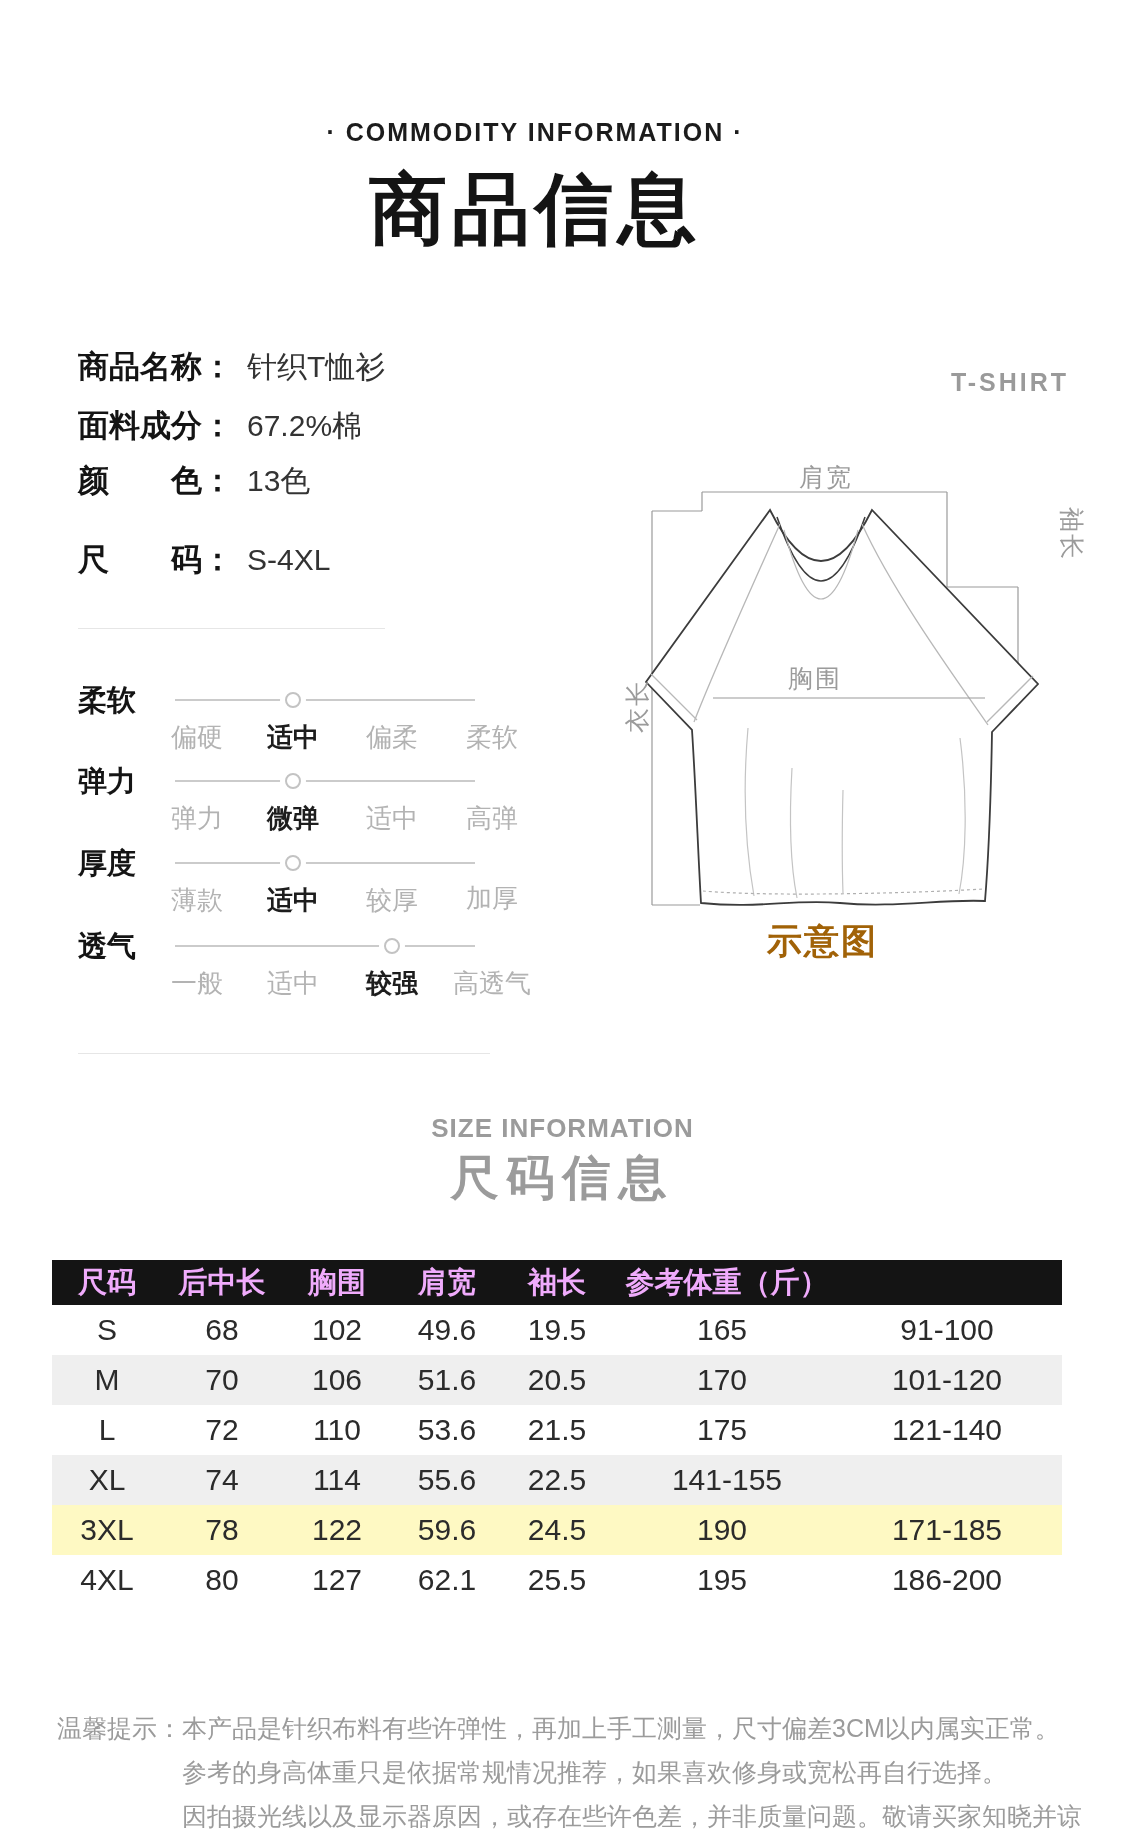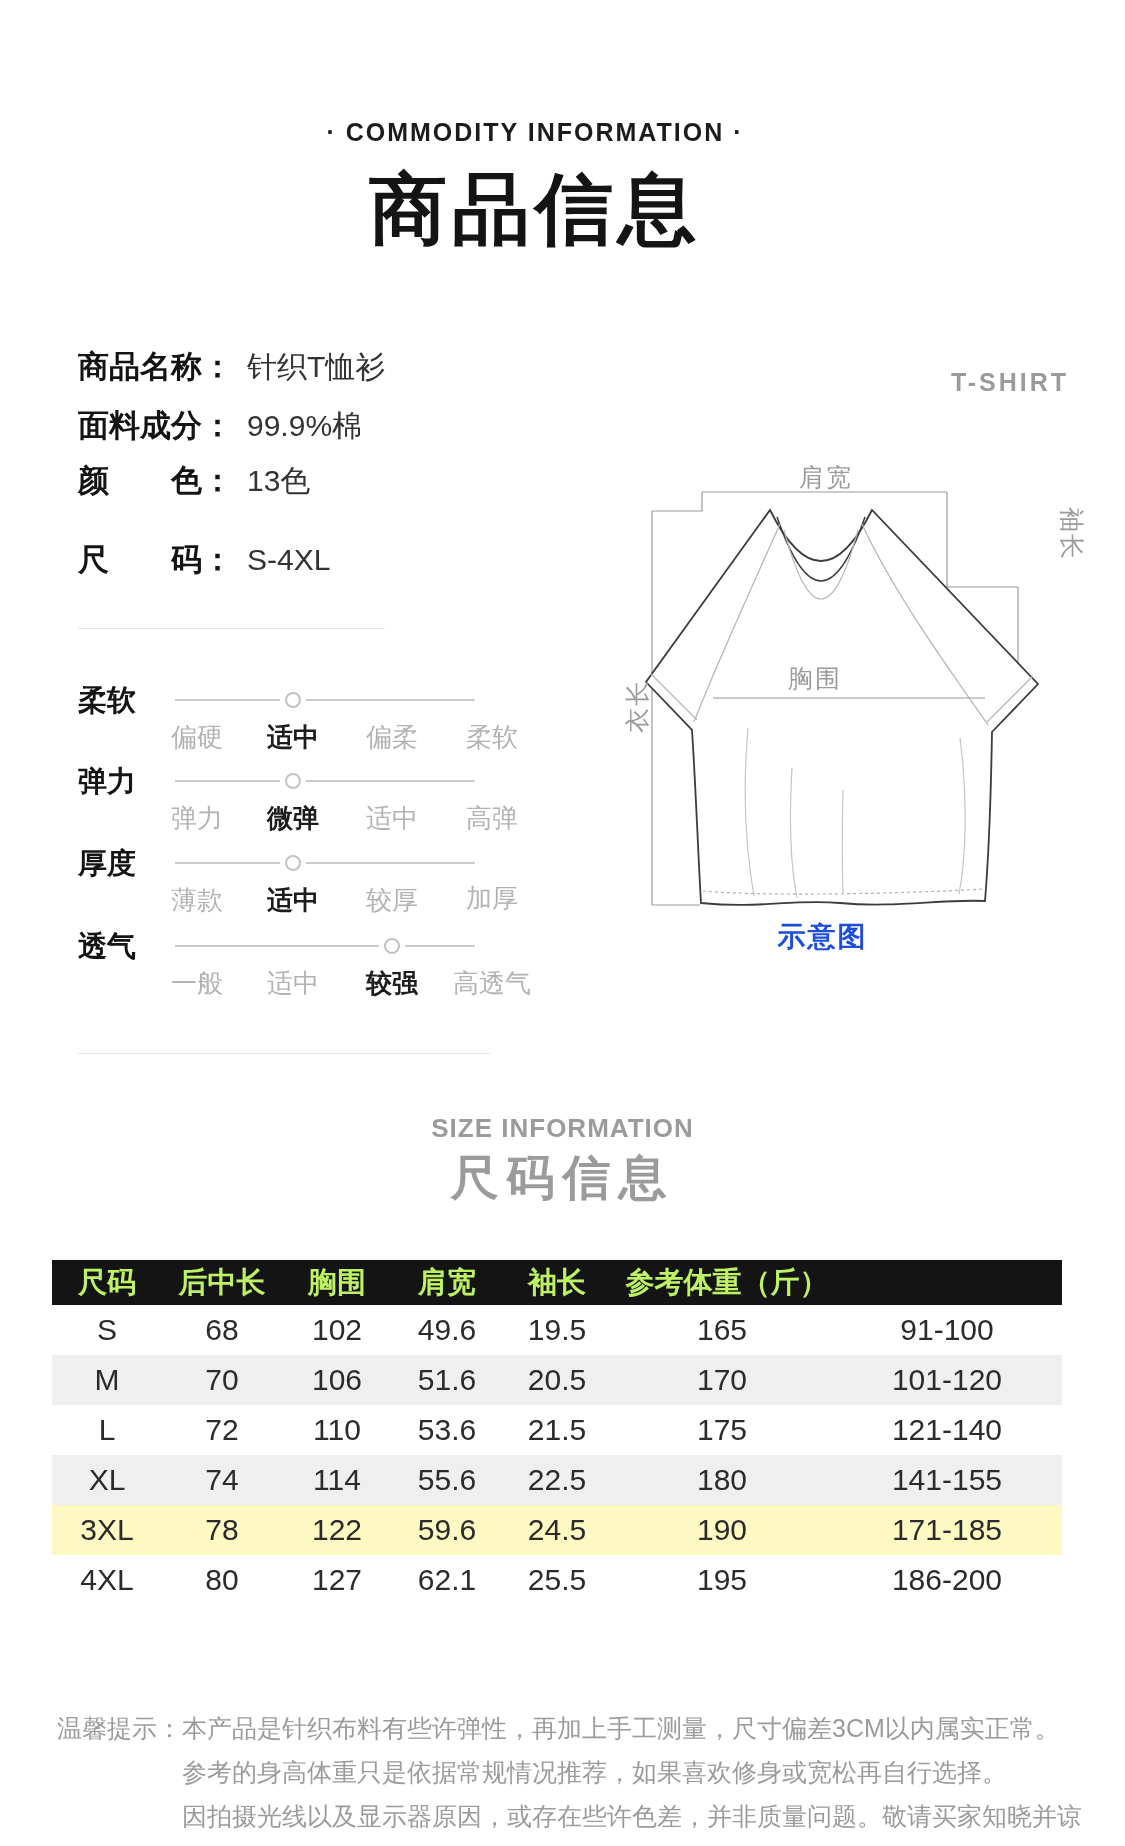--- a/index.html
+++ b/index.html
@@ -46,32 +46,32 @@
            font-size:25px; font-weight:bold; letter-spacing:3px; color:#9a9a9a; }
   .diagram-svg { position:absolute; left:540px; top:360px; width:585px; height:620px; }
   .dg-label { position:absolute; font-size:25px; color:#9b9b9b; letter-spacing:2px; white-space:nowrap; }
   .dg-shoulder { left:780px; top:461px; width:92px; text-align:center; }
   .dg-chest { left:788px; top:662px; }
   .dg-sleeve { left:1039px; top:521px; width:72px; height:26px; text-align:center;
                transform:rotate(90deg); }
   .dg-length { left:598px; top:693px; width:72px; height:26px; text-align:center;
                transform:rotate(-90deg); }
   .dg-caption { position:absolute; left:745px; top:918px; width:155px; text-align:center;
-                font-size:28px; font-weight:bold; color:#1d4ed8; letter-spacing:2px; }
+                font-size:35px; font-weight:bold; color:#a16207; letter-spacing:2px; }
 
   
   .size-eyebrow { position:absolute; left:0; top:1113px; width:1125px; text-align:center;
                   font-size:26px; font-weight:bold; letter-spacing:1px; color:#9b9b9b; }
   .size-title { position:absolute; left:0; top:1146px; width:1125px; text-align:center;
                 font-size:48px; font-weight:bold; letter-spacing:8px; color:#9b9b9b; }
 
   
   .size-table { position:absolute; left:52px; top:1260px; width:1010px; }
   .st-row { display:flex; }
-  .st-header { background:#141414; color:#bef264; font-weight:bold; height:45px; line-height:45px; }
+  .st-header { background:#141414; color:#f0abfc; font-weight:bold; height:45px; line-height:45px; }
   .st-header .st-cell { font-size:29px; }
   .st-body .st-row { height:50px; line-height:50px; font-size:30px; color:#2b2b2b; }
   .st-body .st-row.alt { background:#efefef; }
   .st-cell { text-align:center; overflow:hidden; white-space:nowrap; }
 
   
   .notes { position:absolute; left:57px; top:1706px; width:1030px; font-size:25px;
            line-height:44px; color:#9b9b9b; }
   .notes .indent { margin-left:125px; }
 </style>
@@ -82,21 +82,21 @@
 
   <div class="header-wrap">
     <div class="eyebrow">· COMMODITY INFORMATION ·</div>
     <div class="title-row">
       <span class="title-text" id="title-text" style="--hl: #ffe412;">商品信息</span>
     </div>
   </div>
 
   <div class="product-info" id="product-rows">
       <div class="p-row"><span class="p-label">商品名称：</span><span class="p-value">针织T恤衫</span></div>
-      <div class="p-row"><span class="p-label">面料成分：</span><span class="p-value">99.9%棉</span></div>
+      <div class="p-row"><span class="p-label">面料成分：</span><span class="p-value">67.2%棉</span></div>
       <div class="p-row"><span class="p-label">颜　　色：</span><span class="p-value">13色</span></div>
       <div class="p-row"><span class="p-label">尺　　码：</span><span class="p-value">S-4XL</span></div>
     </div>
 
   <div class="divider divider-top"></div>
 
   <div id="attr-rows">
       <div class="attr-row" style="top: 676px;">
         <span class="attr-label">柔软</span>
         <div class="attr-track"></div>
@@ -218,21 +218,20 @@
           <div class="st-cell" style="width: 110px;">21.5</div>
           <div class="st-cell" style="width: 220px;">175</div>
           <div class="st-cell" style="width: 230px;">121-140</div>
         </div>
         <div class="st-row alt" style="background: rgb(239, 239, 239);">
           <div class="st-cell" style="width: 110px;">XL</div>
           <div class="st-cell" style="width: 120px;">74</div>
           <div class="st-cell" style="width: 110px;">114</div>
           <div class="st-cell" style="width: 110px;">55.6</div>
           <div class="st-cell" style="width: 110px;">22.5</div>
-          <div class="st-cell" style="width: 220px;">180</div>
           <div class="st-cell" style="width: 230px;">141-155</div>
         </div>
         <div class="st-row alt" style="background: #fef9c3;">
           <div class="st-cell" style="width: 110px;">3XL</div>
           <div class="st-cell" style="width: 120px;">78</div>
           <div class="st-cell" style="width: 110px;">122</div>
           <div class="st-cell" style="width: 110px;">59.6</div>
           <div class="st-cell" style="width: 110px;">24.5</div>
           <div class="st-cell" style="width: 220px;">190</div>
           <div class="st-cell" style="width: 230px;">171-185</div>

